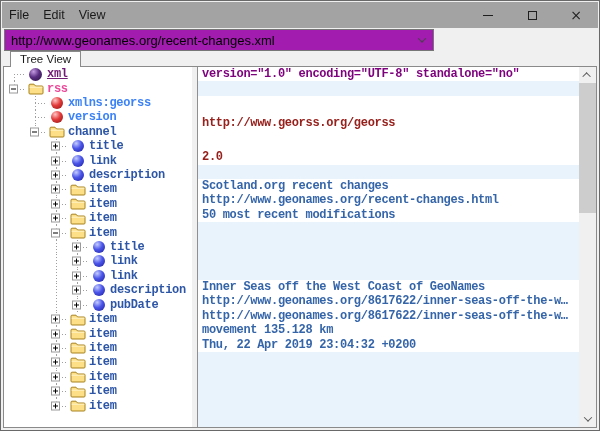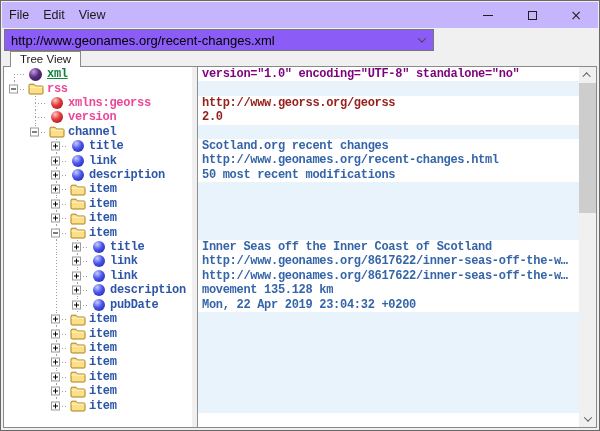--- a/index.html
+++ b/index.html
@@ -7,31 +7,31 @@
   body {
     font-family:"Liberation Sans", sans-serif;
     background:#f0f0f0;
     border:1px solid #696969;
     position:relative;
     font-size:12px;
     color:#1a1a1a;
   }
   
   .menubar { position:absolute; left:1px; top:1px; right:1px; height:26px;
-             background:#c4b5fd; display:flex; align-items:center; }
+             background:#a3a3a3; display:flex; align-items:center; }
   .menu-item { padding:0 7px; height:22px; line-height:22px; font-size:12.5px; cursor:default; }
   .win-controls { margin-left:auto; display:flex; height:26px; }
   .win-btn { width:44px; height:26px; display:flex; align-items:center; justify-content:center; }
   .glyph-min { width:10px; height:1px; background:#1f1f1f; display:block; }
   .glyph-max { width:9px; height:9px; border:1px solid #1f1f1f; display:block; }
   .glyph-close { font-size:14px; color:#1f1f1f; line-height:1; font-family:"DejaVu Sans",sans-serif; }
   
   .addr-row { position:absolute; left:0; top:27px; right:0; height:24px; }
   .combobox { position:absolute; left:3px; top:1px; width:430px; height:22px;
-              background:#8b5cf6; border:1px solid #767676; display:flex; align-items:center; }
+              background:#a21caf; border:1px solid #767676; display:flex; align-items:center; }
   .combobox input { flex:1; border:none; outline:none; font:13px "Liberation Sans",sans-serif;
                     padding:0 0 0 6px; background:transparent; color:#000; }
   .combo-arrow { width:22px; display:flex; align-items:center; justify-content:center; }
   .chev { width:6px; height:6px; border-left:1px solid #444; border-top:1px solid #444; display:block; }
   .chev.down { transform:rotate(225deg) translate(1px,1px); }
   .chev.up   { transform:rotate(45deg) translateY(2px); }
   
   .tabrow { position:absolute; left:2px; top:50px; right:2px; height:15px; }
   .tab { display:inline-block; margin-left:7px; height:16px; line-height:15px; padding:0 9px;
          background:#fff; border:1px solid #8a8a8a; border-bottom:none; font-size:11.5px;
@@ -54,27 +54,27 @@
          background:#fff; border:1px solid #9a9a9a; z-index:2; }
   .exp::before { content:""; position:absolute; left:1px; right:1px; top:3px; height:1px; background:#000; }
   .exp.plus::after { content:""; position:absolute; top:1px; bottom:1px; left:3px; width:1px; background:#000; }
   .ico { width:17px; height:14px; display:flex; align-items:center; justify-content:center; flex:none; margin-left:2px; }
   .ball { width:12px; height:12px; border-radius:50%; display:block; }
   .ball.decl { width:13px; height:13px; background:radial-gradient(circle at 35% 28%, #c49ae0 0%, #5a2d82 45%, #26113d 100%); }
   .ball.attr { background:radial-gradient(circle at 35% 28%, #ffc4c4 0%, #e33b3b 45%, #8c0f0f 100%); }
   .ball.elem { background:radial-gradient(circle at 35% 28%, #c4ccff 0%, #4a55e8 45%, #1c1c9e 100%); }
   .tree-label { margin-left:3px; font-family:"Liberation Mono",monospace; font-size:12px;
                 font-weight:bold; letter-spacing:-0.3px; }
-  .c-purple { color:#15803d; } .c-navy { color:#ec4899; } .c-maroon { color:#ec4899; }
+  .c-purple { color:#701a75; } .c-navy { color:#ec4899; } .c-maroon { color:#3b82f6; }
   .c-blue { color:#2d56a6; } .u { text-decoration:underline; }
   
   .vrow { height:14.42px; line-height:14.42px; padding-left:4px; white-space:nowrap; overflow:hidden;
           font-family:"Liberation Mono",monospace; font-size:12px; font-weight:bold; letter-spacing:-0.3px; }
   .vrow.shaded { background:#e9f3fc; }
-  .v-purple { color:#7d007d; } .v-maroon { color:#96201c; } .v-blue { color:#3565a9; }
+  .v-purple { color:#7d007d; } .v-maroon { color:#96201c;margin-top:20px; } .v-blue { color:#3565a9; }
   
   .sbar { width:17px; background:#f0f0f0; position:relative; flex:none; }
   .sbtn { position:absolute; left:0; right:0; height:16px; display:flex; align-items:center; justify-content:center; }
   .sbtn.up { top:0; } .sbtn.down { bottom:0; }
   .sbar .chev { border-color:#5a5a5a; }
   .sthumb { position:absolute; left:0; right:0; top:16px; height:130px; background:#cdcdcd; }
 </style>
 </head>
 <body>
 
@@ -496,25 +496,25 @@
       <div class="vrow v-maroon">http://www.georss.org/georss</div>
       <div class="vrow v-maroon">2.0</div>
       <div class="vrow shaded"></div>
       <div class="vrow v-blue">Scotland.org recent changes</div>
       <div class="vrow v-blue">http://www.geonames.org/recent-changes.html</div>
       <div class="vrow v-blue">50 most recent modifications</div>
       <div class="vrow shaded"></div>
       <div class="vrow shaded"></div>
       <div class="vrow shaded"></div>
       <div class="vrow shaded"></div>
-      <div class="vrow v-blue">Inner Seas off the Inner Coast of Scotland</div>
+      <div class="vrow v-blue">Inner Seas off the West Coast of GeoNames</div>
       <div class="vrow v-blue">http://www.geonames.org/8617622/inner-seas-off-the-w…</div>
       <div class="vrow v-blue">http://www.geonames.org/8617622/inner-seas-off-the-w…</div>
       <div class="vrow v-blue">movement 135.128 km</div>
-      <div class="vrow v-blue">Mon, 22 Apr 2019 23:04:32 +0200</div>
+      <div class="vrow v-blue">Thu, 22 Apr 2019 23:04:32 +0200</div>
       <div class="vrow shaded"></div>
       <div class="vrow shaded"></div>
       <div class="vrow shaded"></div>
       <div class="vrow shaded"></div>
       <div class="vrow shaded"></div>
       <div class="vrow shaded"></div>
       <div class="vrow shaded"></div>
     </div>
   <div class="sbar">
     <div class="sbtn up">

